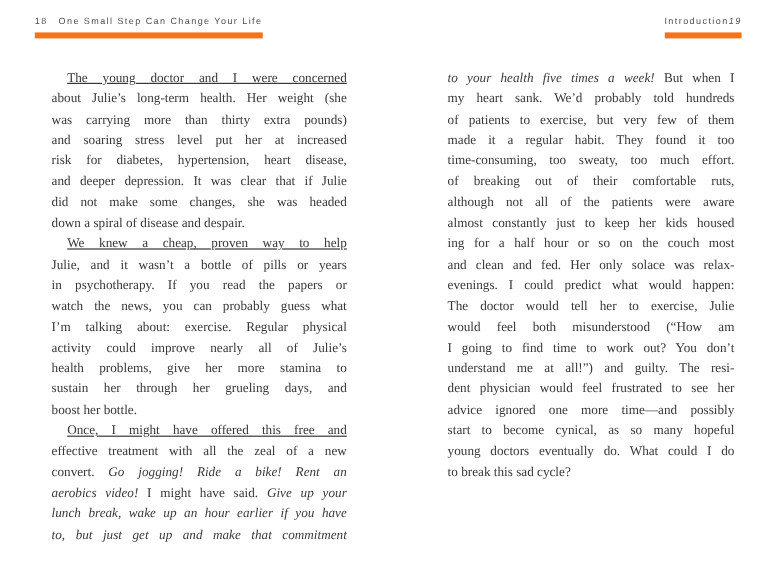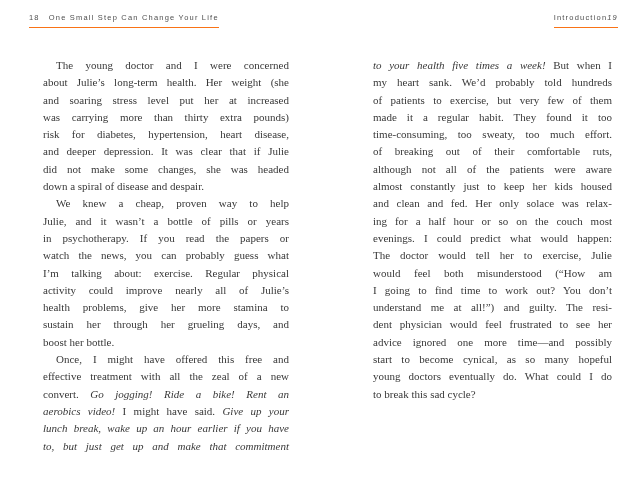--- a/index.html
+++ b/index.html
@@ -14,21 +14,21 @@
     width: 640px; height: 480px;
     background: #ffffff;
   }
   .running-header {
     position: absolute;
     top: 13px;
     font-family: "Liberation Sans", sans-serif;
     font-size: 7.5px;
     letter-spacing: 1.2px;
     color: #4f4f4f;
-    border-bottom: 1px solid #f97316;
+    border-bottom: 5px solid #f97316;
     padding-bottom: 5px;
     white-space: nowrap;
   }
   .header-left  { left: 29px; }
   .header-right { right: 22px; }
   .pgnum-left  { margin-right: 9px; }
   .pgnum-right { margin-left: 0; font-style: italic; }
 
   .column {
     position: absolute;
@@ -44,41 +44,41 @@
   .line {
     height: 17.3px;
     text-align: justify;
     text-align-last: justify;
     overflow: visible;
   }
   .line.last {
     text-align: right;
     text-align-last: left;
   }
-  .line.indent { text-indent: 13px; }
+  .line.indent { text-indent: 13px; text-decoration: underline; }
   .line em { font-style: italic; }
 </style>
 </head>
 <body>
 
 <div class="spread">
 
   <div class="running-header header-left">
     <span class="pgnum-left">18</span><span>One Small Step Can Change Your Life</span>
   </div>
 
   <div class="running-header header-right">
     <span>Introduction</span><span class="pgnum-right">19</span>
   </div>
 
   <div class="column col-left">
       <div class="line indent"><span>The young doctor and I were concerned</span></div>
       <div class="line"><span>about Julie’s long-term health. Her weight (she</span></div>
+      <div class="line"><span>was carrying more than thirty extra pounds)</span></div>
       <div class="line"><span>and soaring stress level put her at increased</span></div>
-      <div class="line"><span>was carrying more than thirty extra pounds)</span></div>
       <div class="line"><span>risk for diabetes, hypertension, heart disease,</span></div>
       <div class="line"><span>and deeper depression. It was clear that if Julie</span></div>
       <div class="line"><span>did not make some changes, she was headed</span></div>
       <div class="line last"><span>down a spiral of disease and despair.</span></div>
       <div class="line indent"><span>We knew a cheap, proven way to help</span></div>
       <div class="line"><span>Julie, and it wasn’t a bottle of pills or years</span></div>
       <div class="line"><span>in psychotherapy. If you read the papers or</span></div>
       <div class="line"><span>watch the news, you can probably guess what</span></div>
       <div class="line"><span>I’m talking about: exercise. Regular physical</span></div>
       <div class="line"><span>activity could improve nearly all of Julie’s</span></div>
@@ -95,22 +95,22 @@
 
   <div class="column col-right">
       <div class="line"><em>to your health five times a week!</em><span> But when I</span></div>
       <div class="line"><span>my heart sank. We’d probably told hundreds</span></div>
       <div class="line"><span>of patients to exercise, but very few of them</span></div>
       <div class="line"><span>made it a regular habit. They found it too</span></div>
       <div class="line"><span>time-consuming, too sweaty, too much effort.</span></div>
       <div class="line"><span>of breaking out of their comfortable ruts,</span></div>
       <div class="line"><span>although not all of the patients were aware</span></div>
       <div class="line"><span>almost constantly just to keep her kids housed</span></div>
+      <div class="line"><span>ing for a half hour or so on the couch most</span></div>
       <div class="line"><span>and clean and fed. Her only solace was relax-</span></div>
-      <div class="line"><span>ing for a half hour or so on the couch most</span></div>
       <div class="line"><span>evenings. I could predict what would happen:</span></div>
       <div class="line"><span>The doctor would tell her to exercise, Julie</span></div>
       <div class="line"><span>would feel both misunderstood (“How am</span></div>
       <div class="line"><span>I going to find time to work out? You don’t</span></div>
       <div class="line"><span>understand me at all!”) and guilty. The resi-</span></div>
       <div class="line"><span>dent physician would feel frustrated to see her</span></div>
       <div class="line"><span>advice ignored one more time—and possibly</span></div>
       <div class="line"><span>start to become cynical, as so many hopeful</span></div>
       <div class="line"><span>young doctors eventually do. What could I do</span></div>
       <div class="line last"><span>to break this sad cycle?</span></div>

